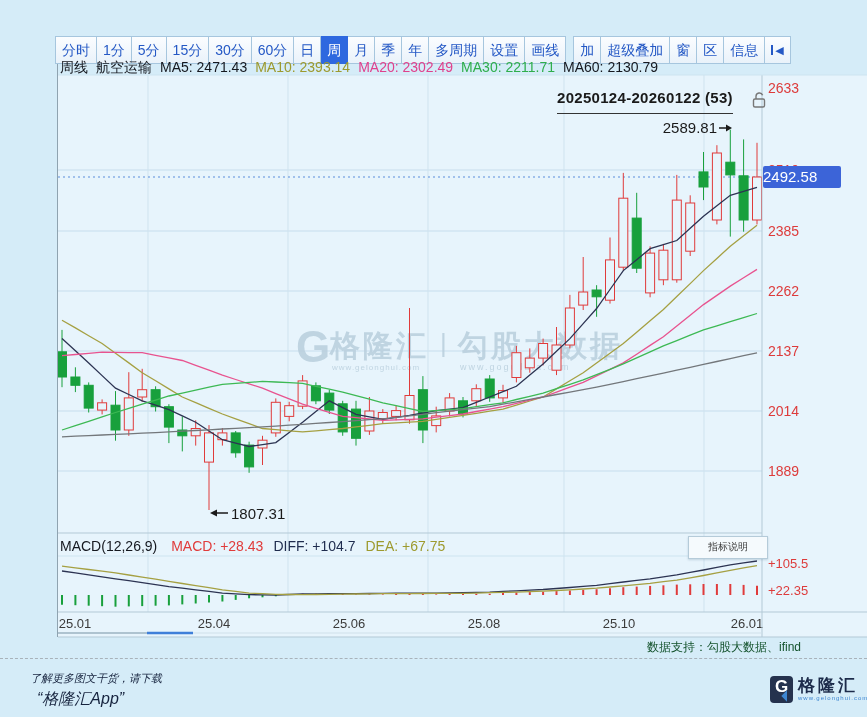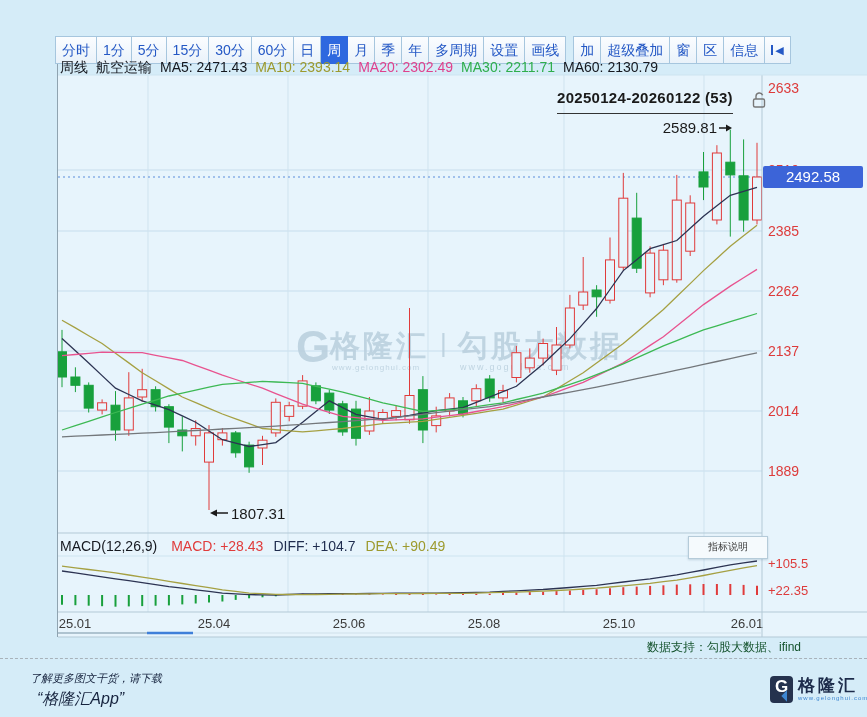--- a/index.html
+++ b/index.html
@@ -18,22 +18,22 @@
   .tb-btn.icon::before{content:"";display:inline-block;width:2px;height:10px;background:#2458c5;margin-right:2px;}
 
   
   #info-row{position:absolute;left:60px;top:59px;font-size:14px;color:#15181f;white-space:nowrap;}
   #info-row .seg{margin-right:8px;}
 
   
   #date-range{position:absolute;left:557px;top:89px;font-size:15px;font-weight:600;color:#1a1a1a;
               border-bottom:1px solid #333;padding-bottom:7px;letter-spacing:.3px;cursor:pointer;}
   #lock-icon{position:absolute;left:751px;top:91px;}
-  #price-badge{position:absolute;left:763px;top:166px;width:100px;height:22px;background:#3c64d8;
-               color:#fff;font-size:15px;line-height:22px;text-align:center;border-radius:2px;}
+  #price-badge{position:absolute;left:763px;top:166px;width:78px;height:22px;background:#3c64d8;
+               color:#fff;font-size:15px;line-height:22px;border-radius:2px;}
   #macd-header{position:absolute;left:60px;top:538px;font-size:14px;white-space:nowrap;}
   #macd-header .seg{margin-right:10px;}
   #macd-title{color:#15181f;}
   #indicator-help{position:absolute;left:688px;top:536px;width:78px;height:21px;background:#f5fafd;
                   border:1px solid #b5cbd9;color:#3a3a3a;font-size:10px;text-align:center;line-height:20px;
                   box-shadow:0 1px 2px rgba(120,150,170,.35);cursor:pointer;}
 
   
   #dash-sep{position:absolute;left:0;top:658px;width:867px;border-top:1px dashed #a8b2ba;}
   #datasource{position:absolute;right:66px;top:639px;font-size:12px;color:#14532d;}
@@ -321,21 +321,21 @@
     <svg width="16" height="18" viewBox="0 0 16 18">
       <rect x="2.5" y="8" width="11" height="8" rx="1.5" fill="none" stroke="#777" stroke-width="1.4"></rect>
       <path d="M5 8 V5.2 A3.4 3.4 0 0 1 11.6 4.2" fill="none" stroke="#777" stroke-width="1.4"></path>
     </svg>
   </div>
 
   <div id="price-badge" style="background: rgb(60, 100, 216);">2492.58</div>
 
   <div id="macd-header">
     <span id="macd-title" class="seg">MACD(12,26,9)</span>
-  <span class="seg" style="color: rgb(224, 59, 59);">MACD: +28.43</span><span class="seg" style="color: rgb(31, 44, 78);">DIFF: +104.7</span><span class="seg" style="color: rgb(157, 154, 46);">DEA: +90.49</span></div>
+  <span class="seg" style="color: rgb(224, 59, 59);">MACD: +28.43</span><span class="seg" style="color: rgb(31, 44, 78);">DIFF: +104.7</span><span class="seg" style="color: rgb(157, 154, 46);">DEA: +67.75</span></div>
 
   <div id="indicator-help">指标说明</div>
 
   <div id="datasource">数据支持：勾股大数据、ifind</div>
   <div id="dash-sep"></div>
   <div id="promo1">了解更多图文干货，请下载</div>
   <div id="promo2">“格隆汇App”</div>
 
   <div id="logo">
     <div id="logo-mark">

